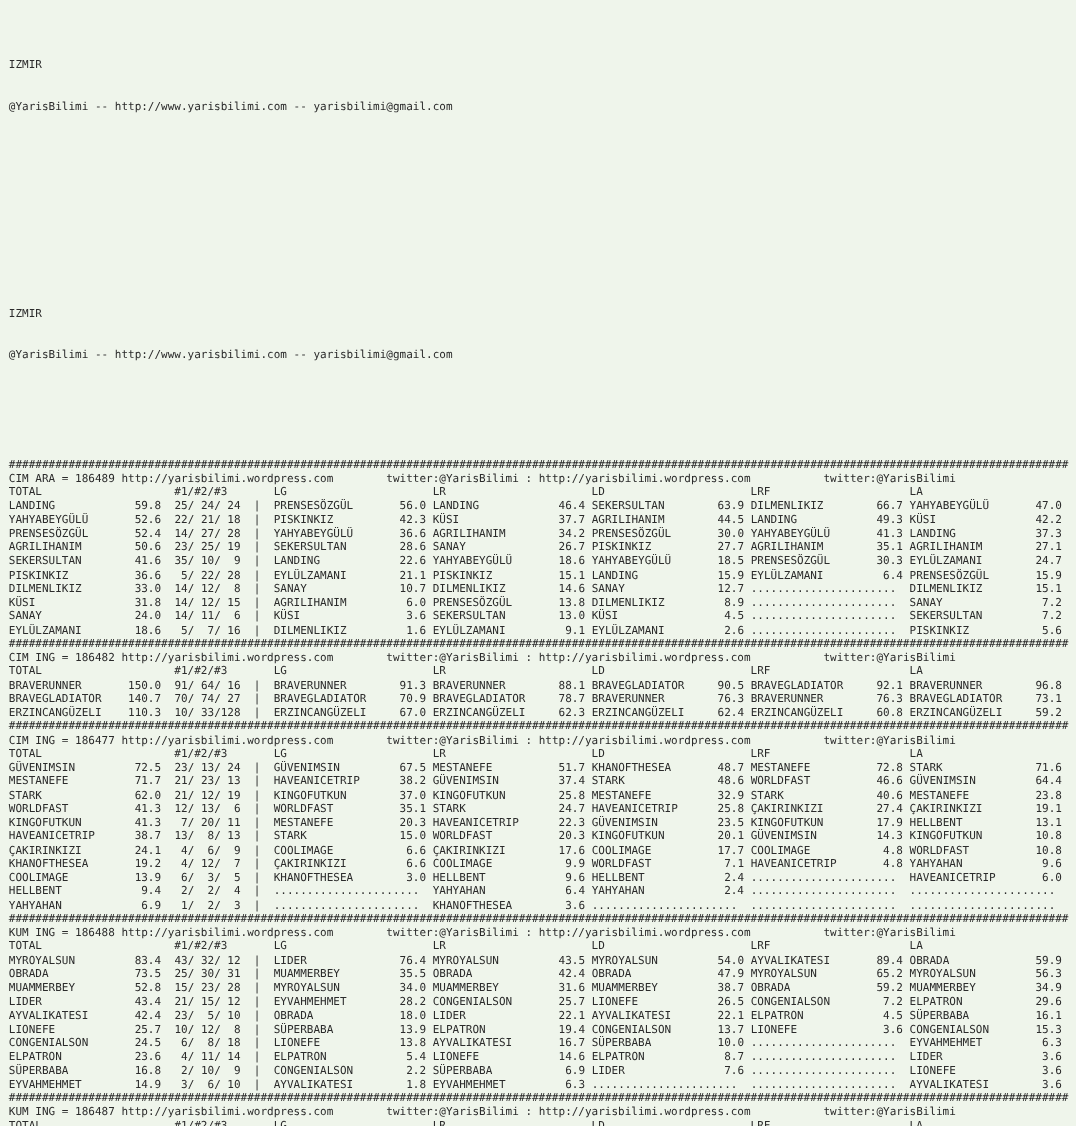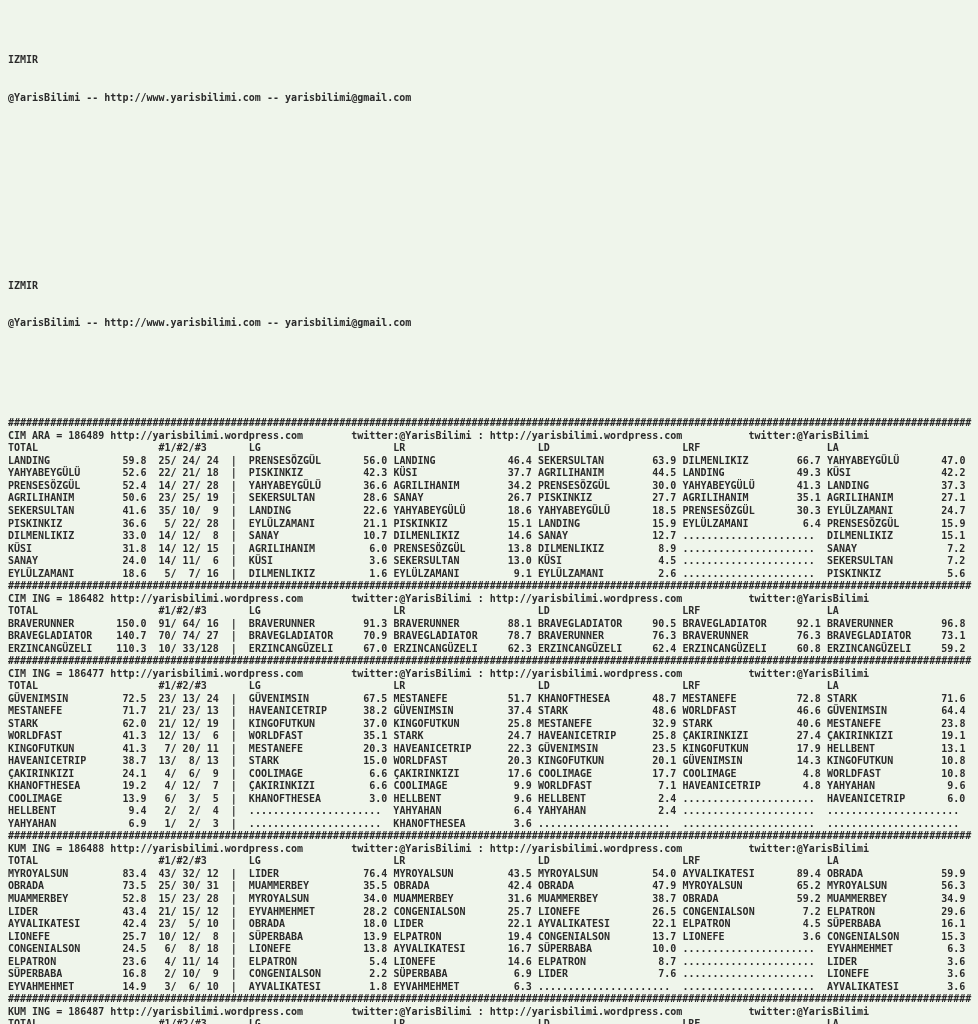--- a/index.html
+++ b/index.html
@@ -4,21 +4,20 @@
 <style>
   :root { --bg:#eff5eb; --fg:#2b2b2b; }
   html,body { margin:0; padding:0; background:var(--bg); }
   .page {
     width:978px; height:1024px; box-sizing:border-box;
     padding:4px 0 0 8px; overflow:hidden;
     background:var(--bg); color:var(--fg);
     font-family:"DejaVu Sans Mono","Liberation Mono",monospace;
     font-size:10px; line-height:12.53px;
     white-space:pre;
-    font-weight:bold;
   }
   .ln { height:12.53px; }
 </style>
 </head>
 <body>
 
 <div class="page">
   <div>
     <div class="ln">IZMIR</div>
     <div class="ln">@YarisBilimi -- http://www.yarisbilimi.com -- yarisbilimi@gmail.com</div>

